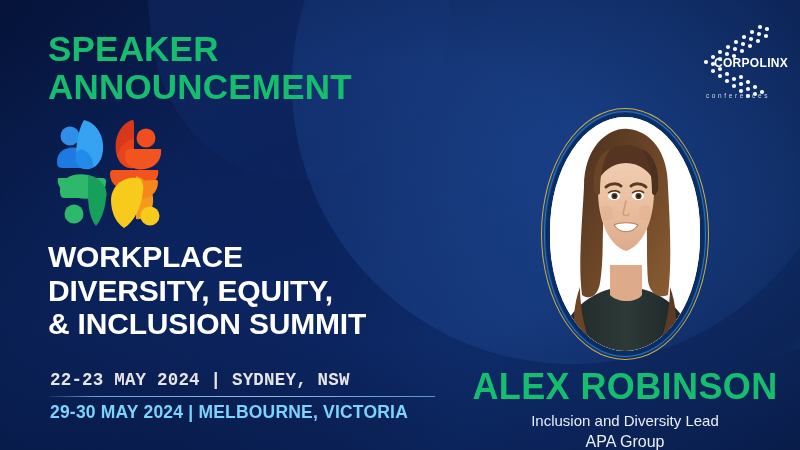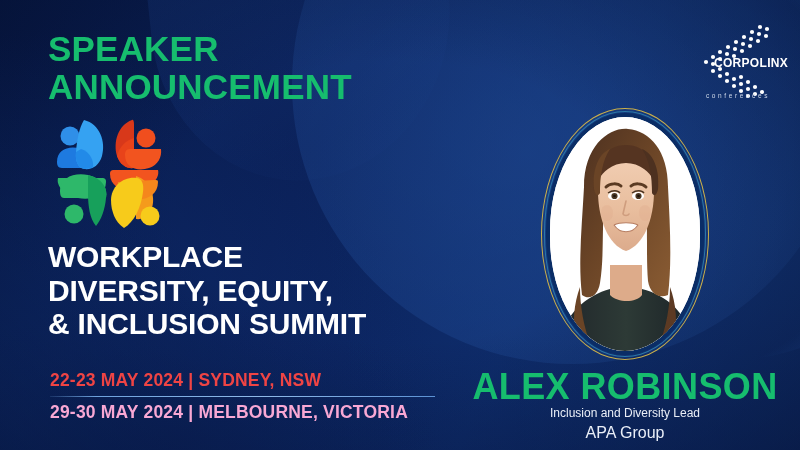--- a/index.html
+++ b/index.html
@@ -116,22 +116,22 @@
     top: 369px;
     width: 385px;
   }
   .date-line {
     font-size: 17.5px;
     font-weight: 700;
     letter-spacing: 0.2px;
     white-space: nowrap;
     line-height: 1.32;
   }
-  .date-sydney { color: #ef4444; }
-  .date-melbourne { color: #f9a8d4; }
+  .date-sydney { color: #e5e5e5; font-family: Liberation Mono, monospace; }
+  .date-melbourne { color: #7dd3fc; }
   .date-rule {
     height: 1px;
     background: linear-gradient(90deg, rgba(120,170,225,0.15) 0%, #6ea2dd 12%, #8fb9e8 55%, #5c92d4 100%);
     margin: 4px 0 4px 0;
   }
 
   
   .photo-wrap {
     position: absolute;
     left: 541px;
@@ -181,23 +181,24 @@
     color: #16bd6e;
     font-size: 36px;
     font-weight: 700;
     letter-spacing: 0.4px;
     line-height: 1.05;
     text-transform: uppercase;
     white-space: nowrap;
   }
   .speaker-role {
     color: #e9eef7;
-    font-size: 12px;
+    font-size: 15px;
     font-weight: 400;
     line-height: 1.32;
+    margin-top: 5px;
   }
   .speaker-org {
     color: #e9eef7;
     font-size: 16px;
     font-weight: 400;
     line-height: 1.32;
   }
 
   
   .brand {

